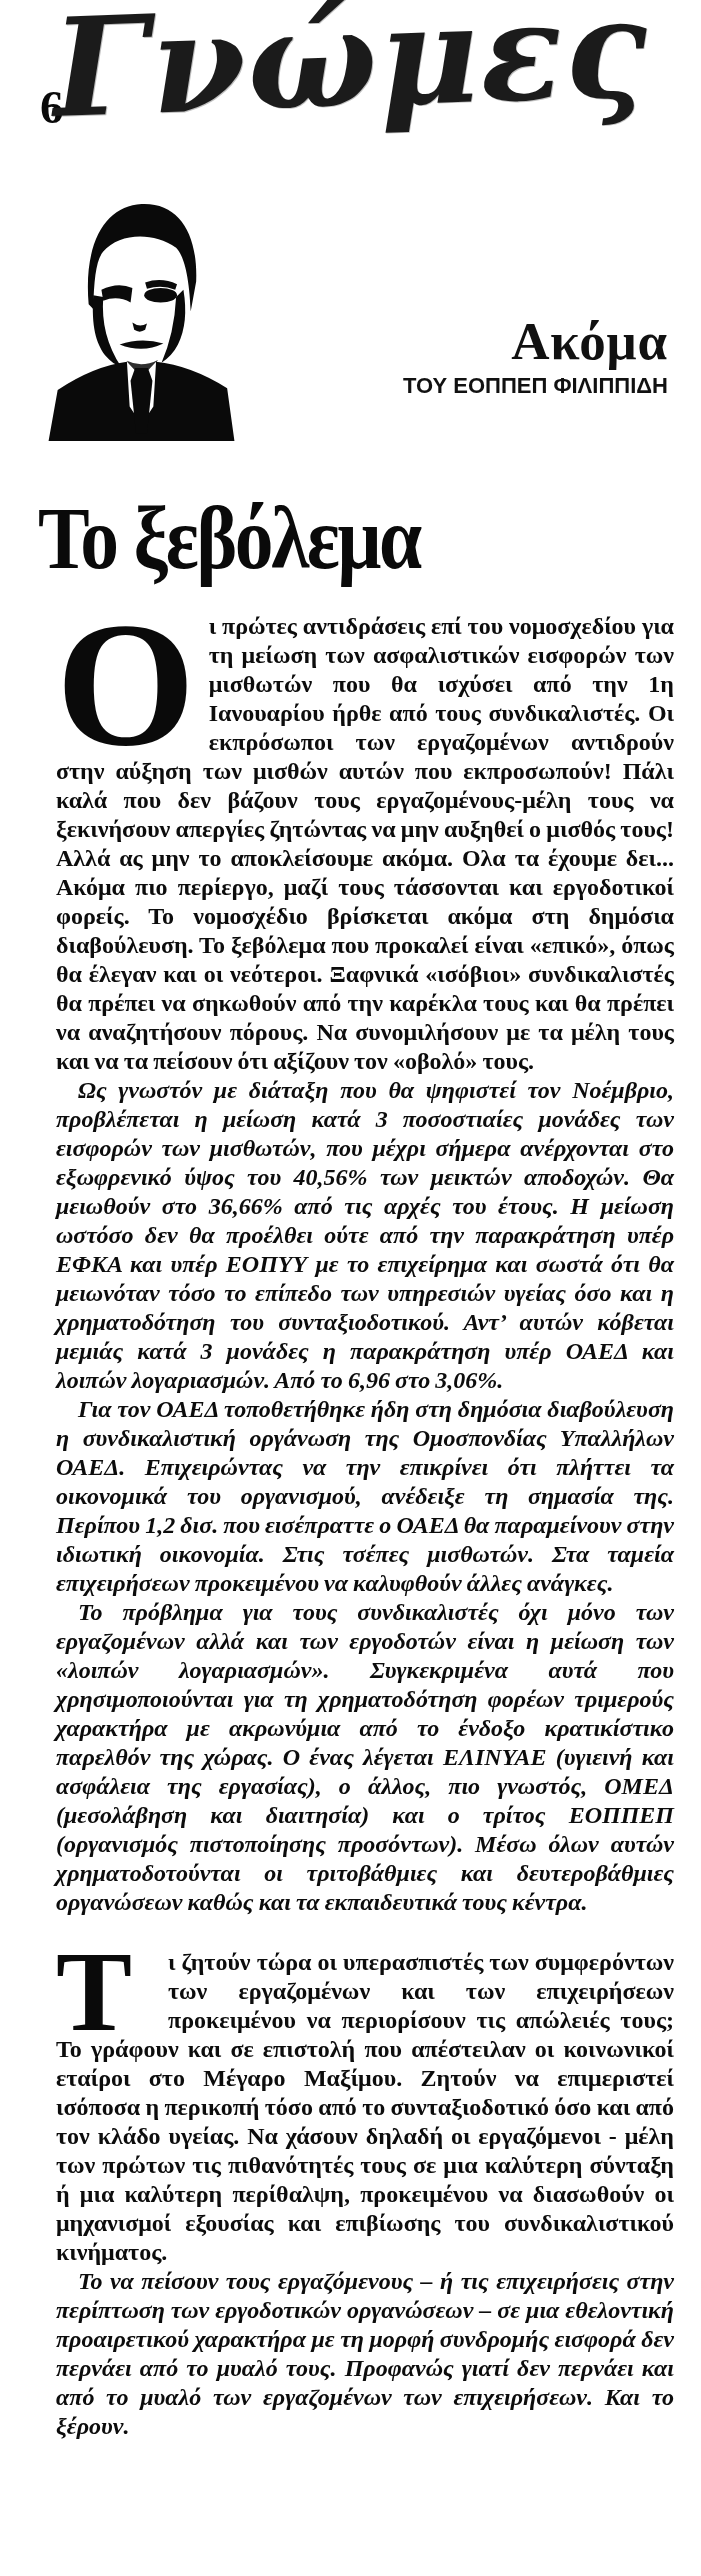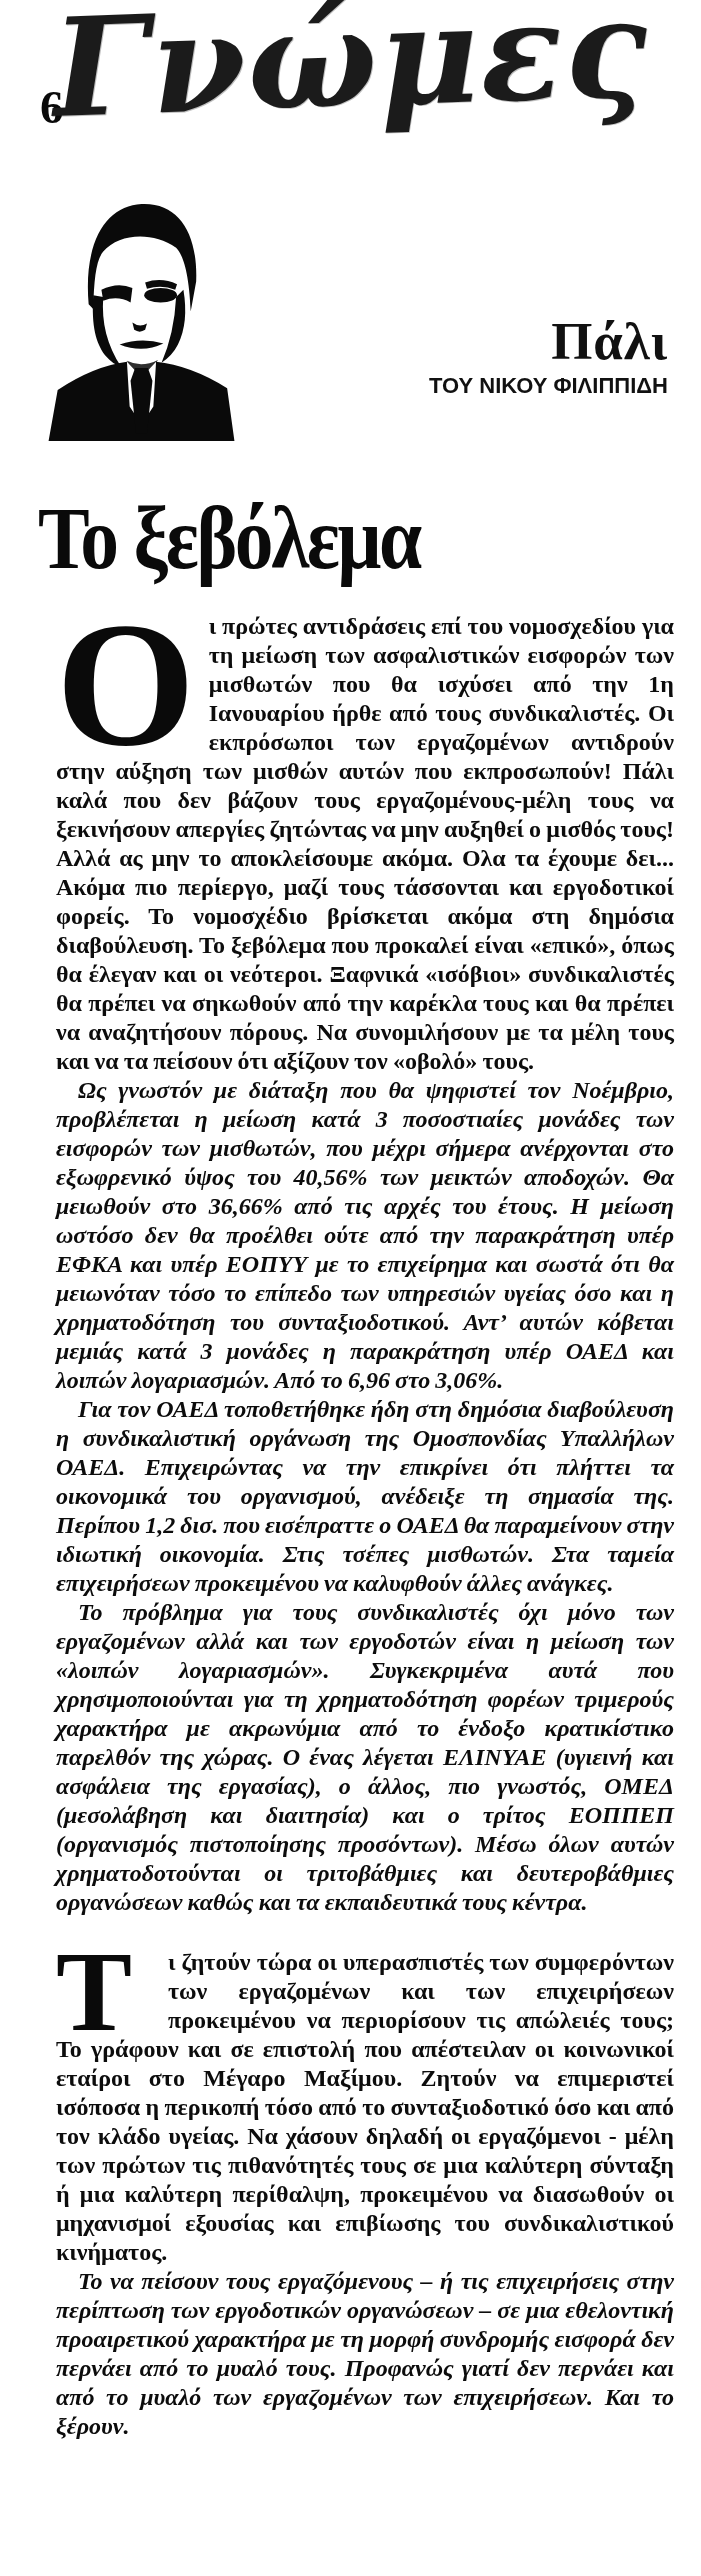--- a/index.html
+++ b/index.html
@@ -142,22 +142,22 @@
       <path fill="#0a0a0a" d="M154,104 Q160,140 148,164 Q142,176 130,184 Q144,152 146,112 Z"></path>
 
       <path fill="#0a0a0a" d="M92,182 Q108,190 126,181 Q118,196 108,197 Q98,196 92,182 Z" opacity=".85"></path>
 
       <path fill="#0a0a0a" d="M6,270 L16,214 Q55,188 92,183 L108,200 L124,183 Q162,187 202,212 L210,270 Z"></path>
       <path fill="#ffffff" d="M92,183 L108,200 L124,183 L121,232 L108,252 L95,232 Z"></path>
 
       <path fill="#0a0a0a" d="M101,190 L115,190 L120,204 L114,262 L102,262 L96,204 Z"></path>
     </svg>
     <div class="byline-block">
-      <div class="column-name">Πάλι</div>
-      <div class="column-author">ΤΟΥ ΝΙΚΟΥ ΦΙΛΙΠΠΙΔΗ</div>
+      <div class="column-name">Ακόμα</div>
+      <div class="column-author">ΤΟΥ ΕΟΠΠΕΠ ΦΙΛΙΠΠΙΔΗ</div>
     </div>
   </div>
 
   <h1 class="article-title">Το ξεβόλεμα</h1>
 
   <div class="article-body">
 
     <div class="section-1">
       <p><span class="dropcap">Ο</span><span>ι πρώτες αντιδράσεις επί του νομοσχεδίου για τη μείωση των ασφαλιστικών εισφορών των μισθωτών που θα ισχύσει από την 1η Ιανουαρίου ήρθε από τους συνδικαλιστές. Οι εκπρόσωποι των εργαζομένων αντιδρούν στην αύξηση των μισθών αυτών που εκπροσωπούν! Πάλι καλά που δεν βάζουν τους εργαζομένους-μέλη τους να ξεκινήσουν απεργίες ζητώντας να μην αυξηθεί ο μισθός τους! Αλλά ας μην το αποκλείσουμε ακόμα. Ολα τα έχουμε δει... Ακόμα πιο περίεργο, μαζί τους τάσσονται και εργοδοτικοί φορείς. Το νομοσχέδιο βρίσκεται ακόμα στη δημόσια διαβούλευση. Το ξεβόλεμα που προκαλεί είναι «επικό», όπως θα έλεγαν και οι νεότεροι. Ξαφνικά «ισόβιοι» συνδικαλιστές θα πρέπει να σηκωθούν από την καρέκλα τους και θα πρέπει να αναζητήσουν πόρους. Να συνομιλήσουν με τα μέλη τους και να τα πείσουν ότι αξίζουν τον «οβολό» τους.</span></p>
       <p class="indent">Ως γνωστόν με διάταξη που θα ψηφιστεί τον Νοέμβριο, προβλέπεται η μείωση κατά 3 ποσοστιαίες μονάδες των εισφορών των μισθωτών, που μέχρι σήμερα ανέρχονται στο εξωφρενικό ύψος του 40,56% των μεικτών αποδοχών. Θα μειωθούν στο 36,66% από τις αρχές του έτους. Η μείωση ωστόσο δεν θα προέλθει ούτε από την παρακράτηση υπέρ ΕΦΚΑ και υπέρ ΕΟΠΥΥ με το επιχείρημα και σωστά ότι θα μειωνόταν τόσο το επίπεδο των υπηρεσιών υγείας όσο και η χρηματοδότηση του συνταξιοδοτικού. Αντ’ αυτών κόβεται μεμιάς κατά 3 μονάδες η παρακράτηση υπέρ ΟΑΕΔ και λοιπών λογαριασμών. Από το 6,96 στο 3,06%.</p>

